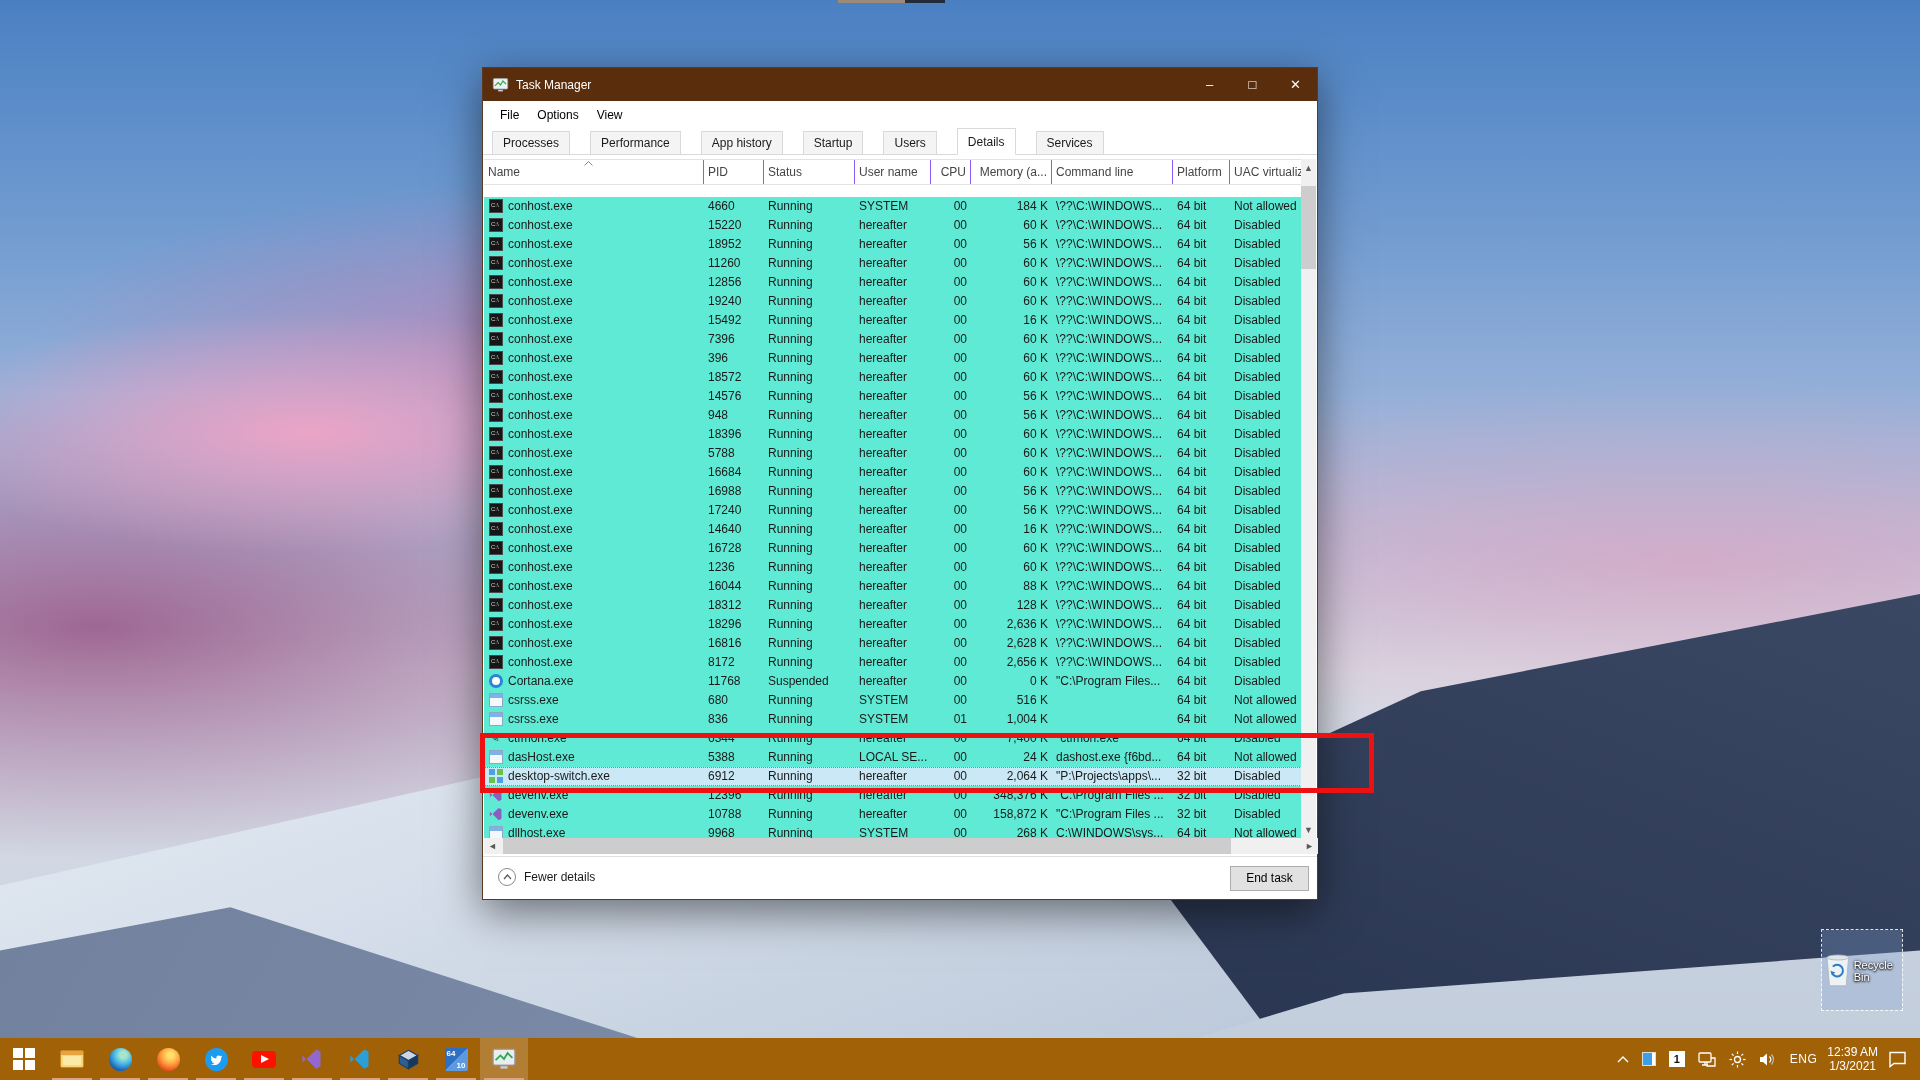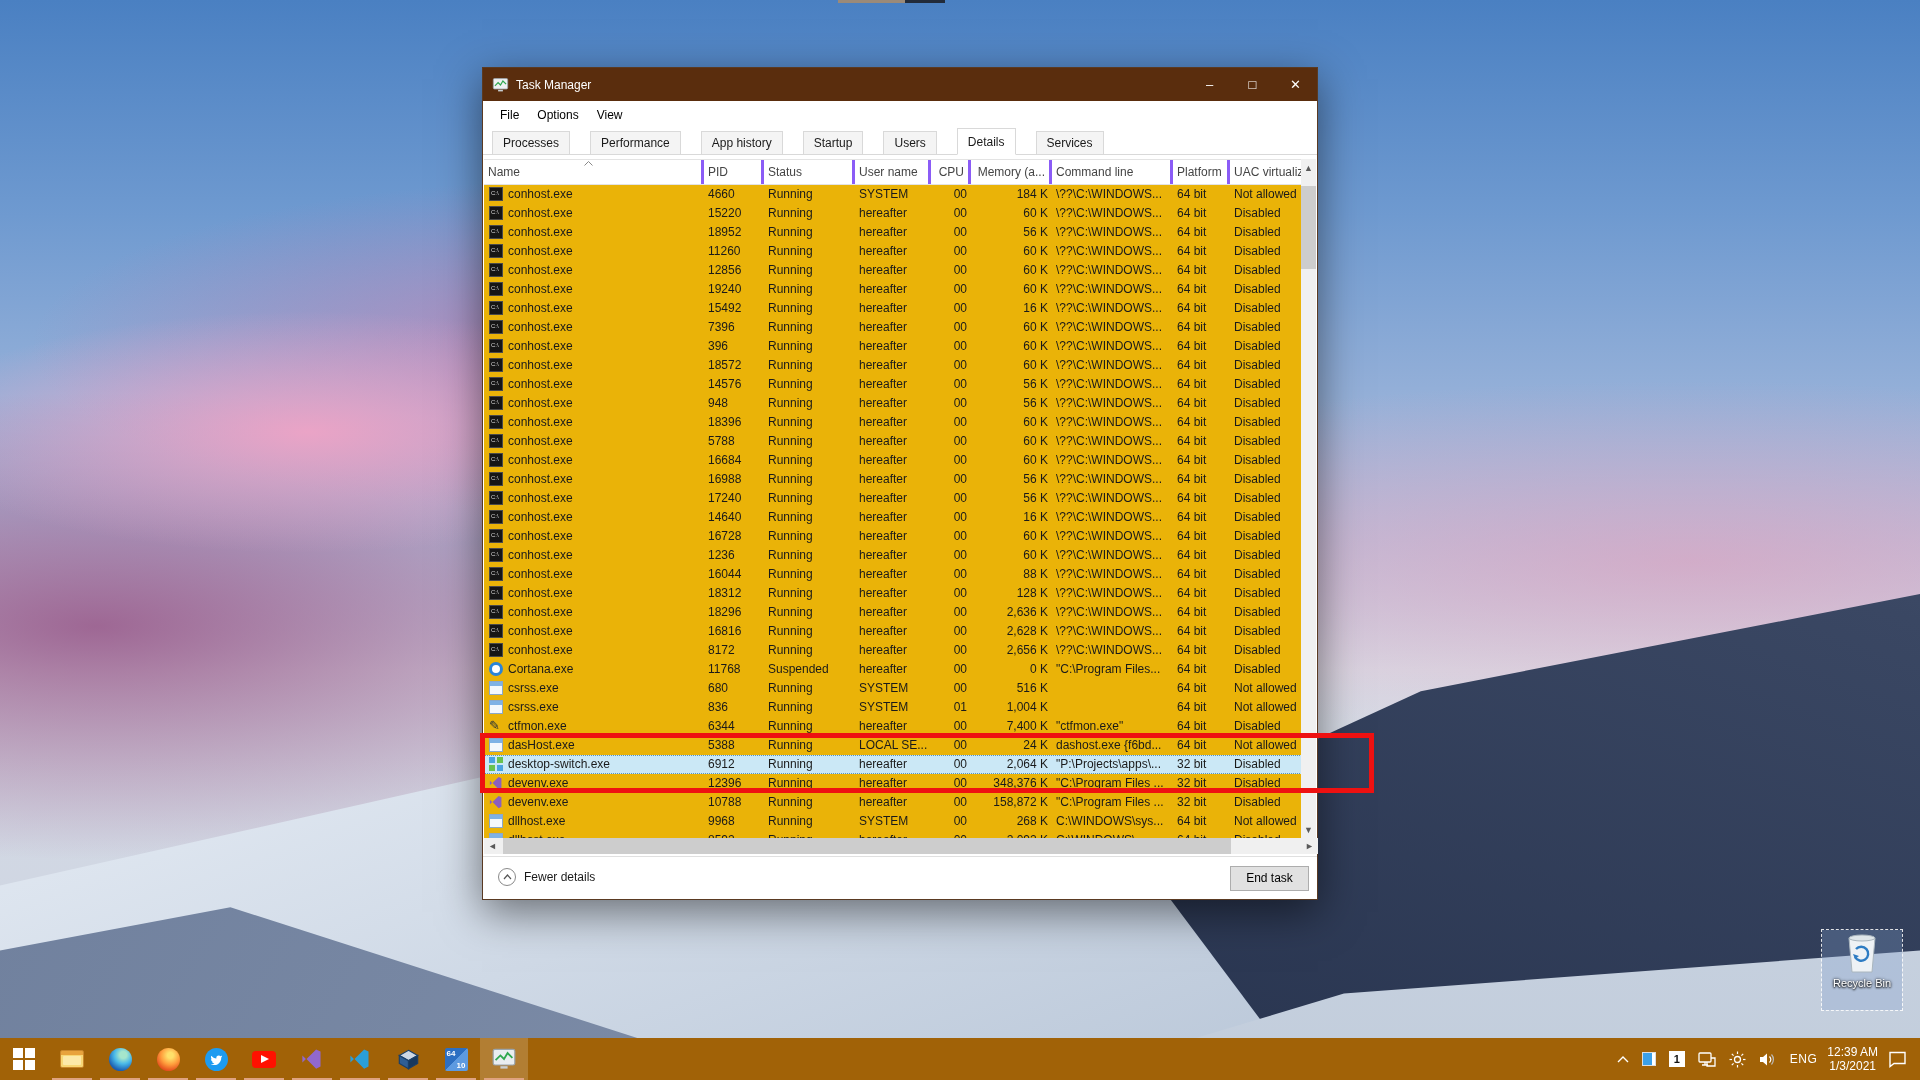--- a/index.html
+++ b/index.html
@@ -43,27 +43,27 @@
   .tabstrip { position:absolute; left:0; top:60px; right:0; height:27px; border-bottom:1px solid #d9d9d9;
     display:flex; align-items:flex-end; padding-left:9px;gap:21px; }
   .tab { font-size:12px; color:#1a1a1a; padding:4px 10px 5px 10px; border:1px solid #d9d9d9;
     border-bottom:none; background:#f4f4f4; margin-right:-1px; height:23px; }
   .tab.active { background:#fff; height:27px; padding-top:6px; position:relative; z-index:2;
     border-bottom:1px solid #fff; margin-bottom:-1px; }
 
   
   .theader { position:absolute; left:1px; top:91px; width:820px; height:26px;
     border-top:1px solid #e3e3e3; border-bottom:1px solid #e3e3e3; display:flex; background:#fff; }
-  .hcell { font-size:12px; color:#454545; line-height:24px; padding:0 4px; border-right:3px solid #8b5cf6;
+  .hcell { font-size:12px; color:#454545; line-height:24px; padding:0 4px; border-right:1px solid #8b5cf6;
     white-space:nowrap; overflow:hidden; position:relative; flex:0 0 auto; }
   .sortglyph { position:absolute; left:100px; top:1px; }
   .col-name{width:220px}.col-pid{width:60px}.col-status{width:91px}.col-user{width:76px}
   .col-cpu{width:40px;text-align:right}.col-mem{width:81px;text-align:right}
   .col-cmd{width:121px}.col-platform{width:57px}.col-uac{width:74px}
-  .tbody { position:absolute; left:1px; top:117px; width:820px; height:653px; overflow:hidden; background:#eab308; }
+  .tbody { position:absolute; left:1px; top:129px; width:820px; height:653px; overflow:hidden; background:#5eead4; }
   .trow { display:flex; height:19px; line-height:19px; font-size:12px; color:#1a1a1a; }
   .trow .c { padding:0 4px; white-space:nowrap; overflow:hidden; flex:0 0 auto; }
   .trow.sel { background:#cbe8f6; outline:1px dotted #5b96bd; outline-offset:-1px; }
   .trow.partial { height:7px; overflow:hidden; }
   .fi { width:14px; height:14px; margin:2px 5px 0 1px; float:left; display:inline-block; font-size:11px; line-height:13px; }
   .fi-console { background:#161616; border:1px solid #4a4a4a; color:#d7d7d7; font-size:6px; line-height:11px; padding-left:1px; }
   .fi-app { background:linear-gradient(180deg,#7fb2e5 4px,#f4f8fc 4px); border:1px solid #8aa8c8; }
   .fi-cortana { border-radius:50%; border:3px solid #2a84d8; background:#fff; }
   .fi-pen { color:#24303a; font-size:13px; }
   .fi-grid { background:linear-gradient(#4aa3e0,#4aa3e0),linear-gradient(#69c24f,#69c24f),
@@ -88,21 +88,21 @@
   .endtask { position:absolute; right:8px; top:9px; width:79px; height:25px; background:#e1e1e1;
     border:1px solid #adadad; font-size:12px; color:#000; text-align:center; line-height:23px; }
 
   
   .redbox { position:absolute; left:480px; top:733px; width:894px; height:60px;
     border:5px solid #ee1111; z-index:60; }
 
   
   .recycle { position:absolute; left:1822px; top:930px; width:80px; height:80px;
     background:rgba(130,160,205,.30); outline:1px dashed rgba(255,255,255,.85);
-    display:flex; flex-direction:column; align-items:center; z-index:5; }
+    display:flex; flex-direction:row; align-items:center; z-index:5; }
   .recycle .rlabel { font-size:11px; color:#fff; text-shadow:0 1px 2px #000, 0 0 3px #000; margin-top:1px; }
 
   
   .taskbar { position:absolute; left:0; bottom:0; width:1920px; height:42px; background:#a16207;
     display:flex; align-items:center; z-index:90; }
   .tb-left { display:flex; height:100%; }
   .tbtn { width:48px; height:100%; display:flex; align-items:center; justify-content:center; position:relative; }
   .tbtn.active { background:rgba(255,255,255,.18); }
   .tbtn .runline { position:absolute; bottom:0; left:4px; right:4px; height:2px; background:#dfa380; }
   .ti { width:24px; height:24px; display:flex; align-items:center; justify-content:center; }

